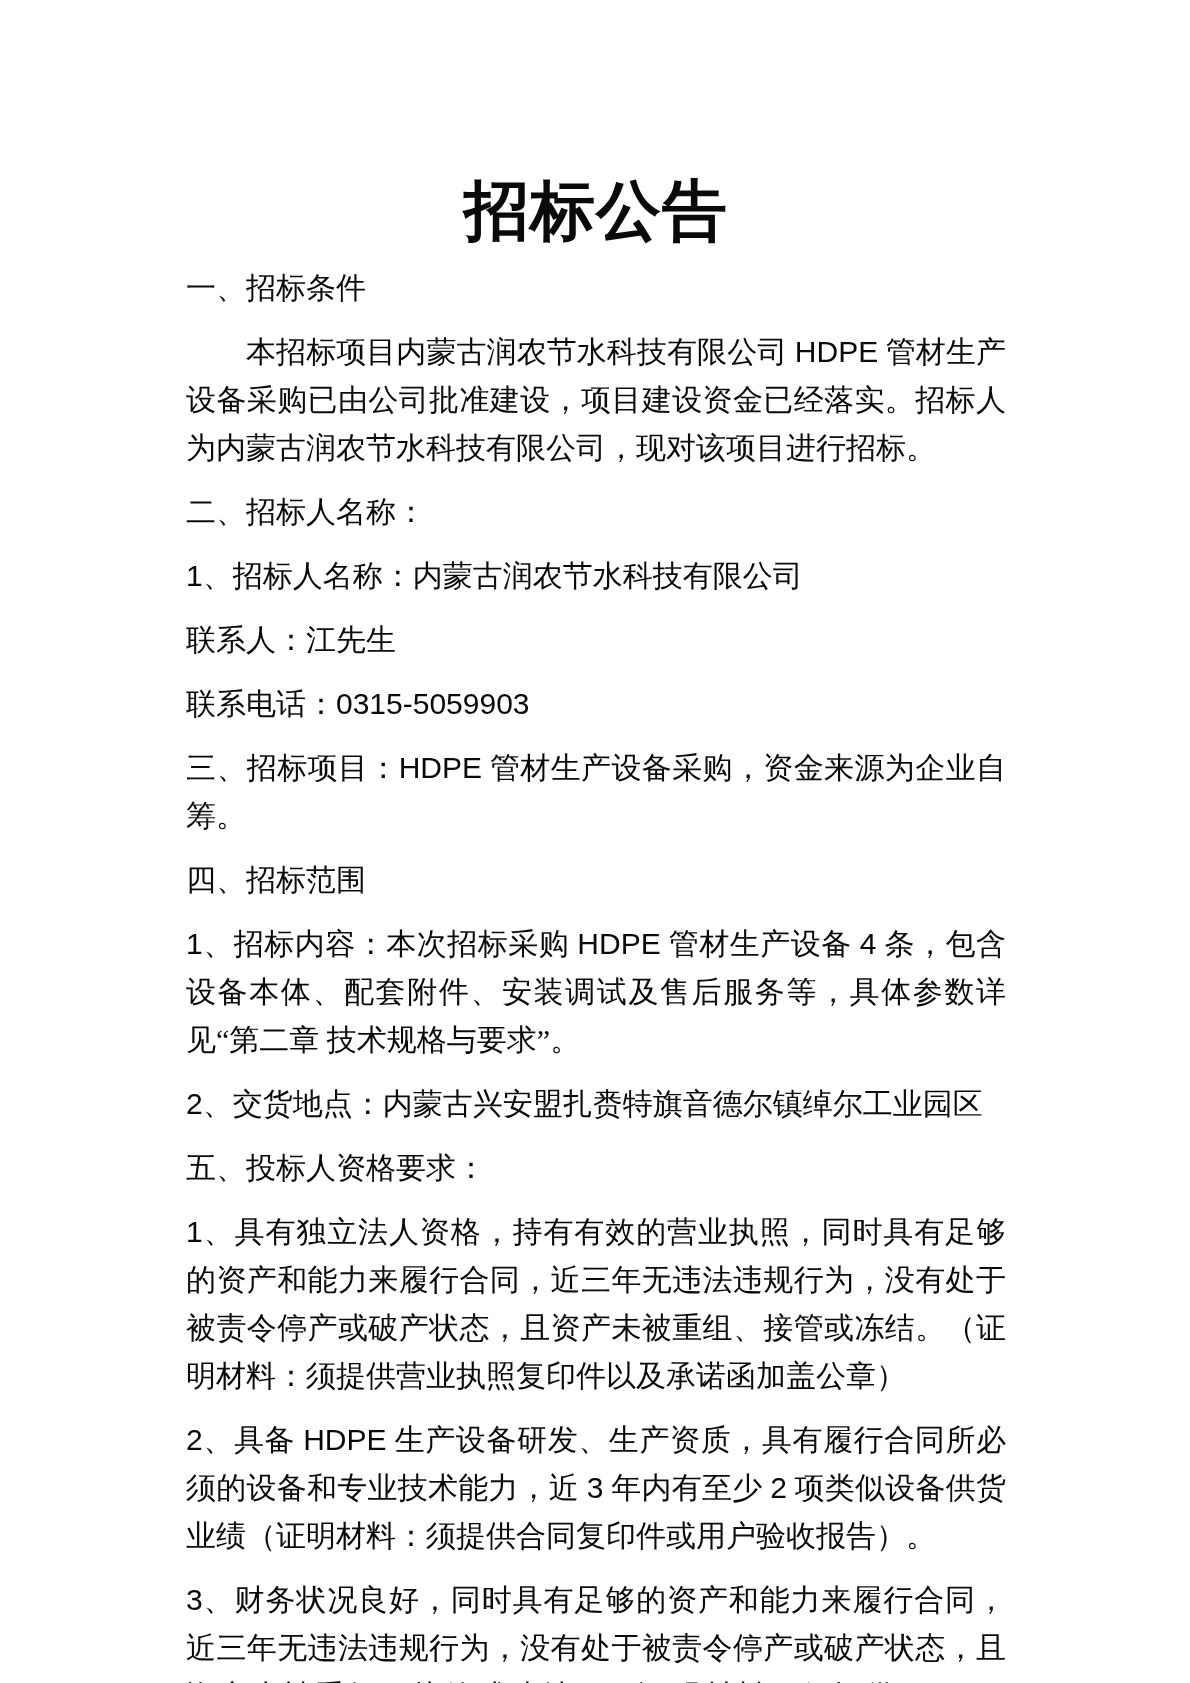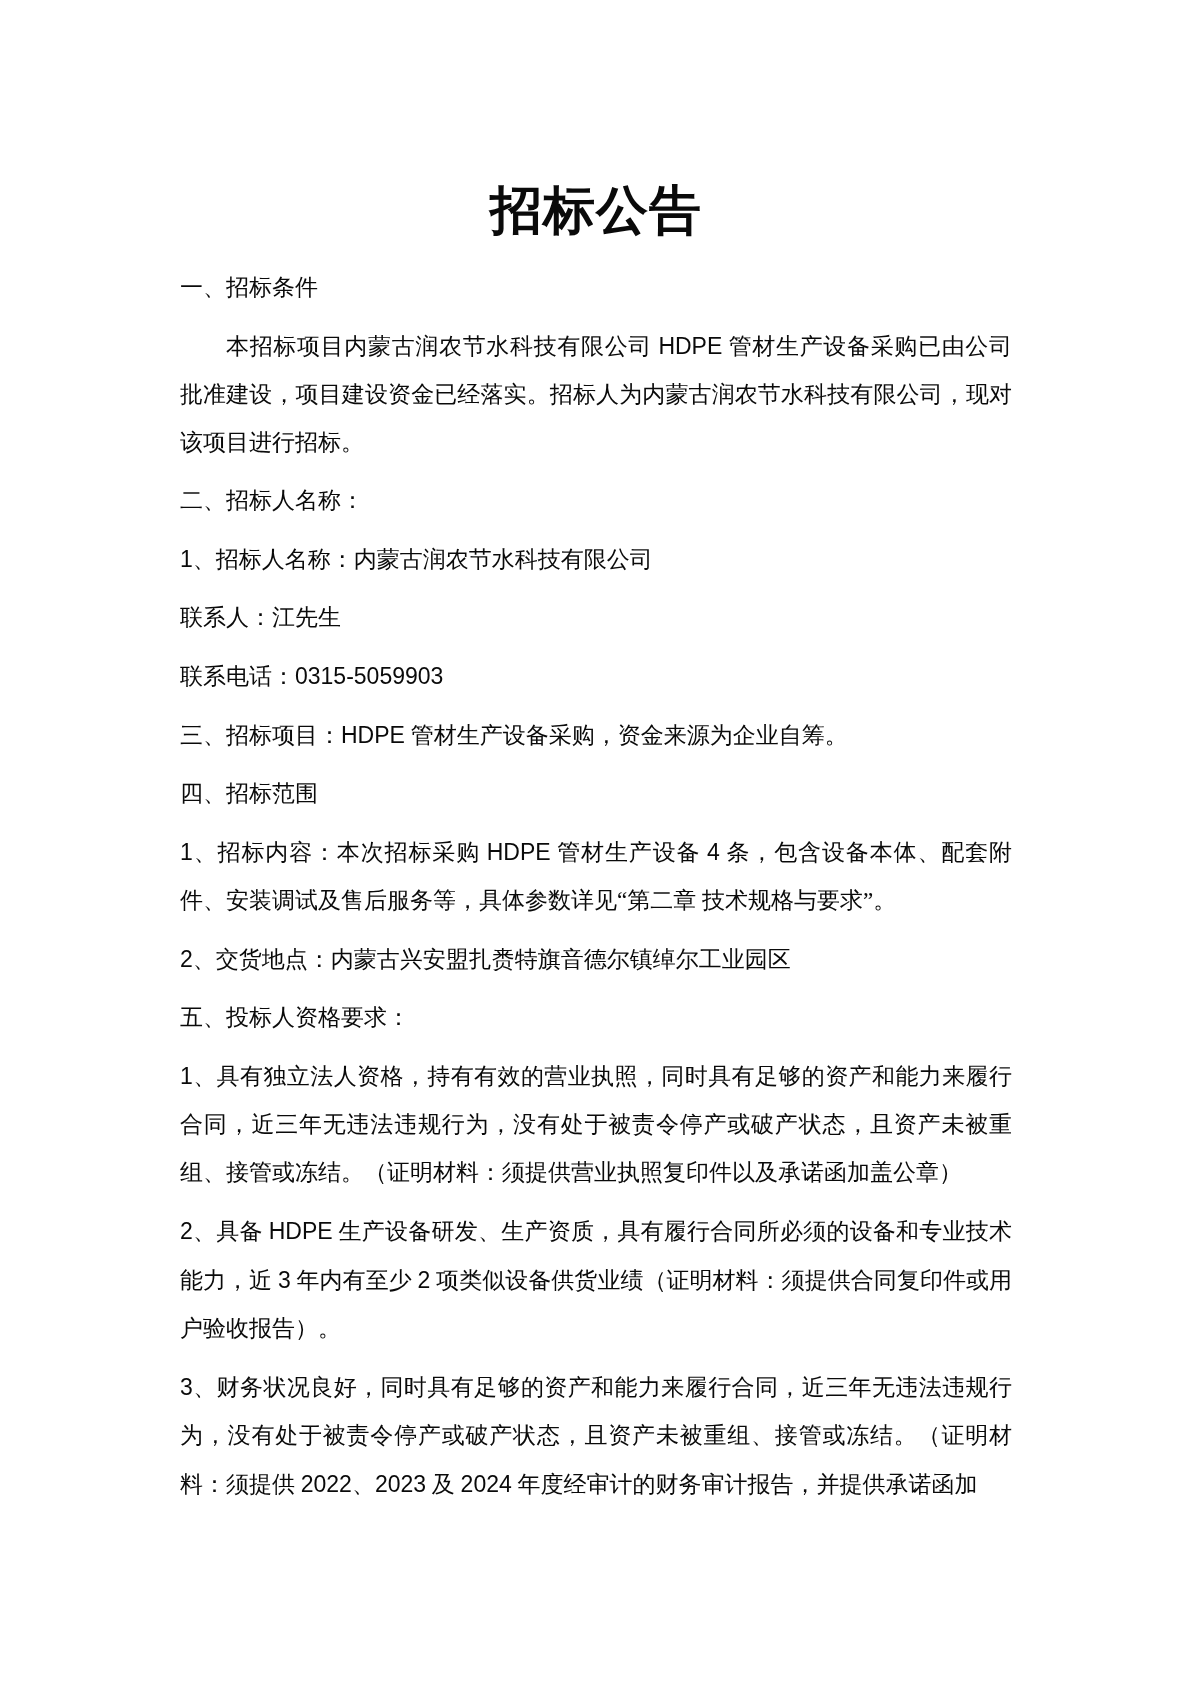--- a/index.html
+++ b/index.html
@@ -11,31 +11,31 @@
     background:#ffffff;
     box-sizing:border-box;
     padding:182px 168px 0 170px;
     font-family:"Liberation Serif","DejaVu Serif",serif;
     color:#0a0a0a;
     overflow:hidden;
   }
   .title{
     margin:0;
     text-align:center;
-    font-size:52px;
+    font-size:65px;
     line-height:58px;
     font-weight:bold;
     letter-spacing:1px;
   }
   .doc-body{
     margin-top:24px;
   }
   .para{
-    margin:10px;
-    font-size:23px;
+    margin:16px;
+    font-size:30px;
     line-height:48px;
     text-align:justify;
     text-align-last:left;
   }
   .para.indent{
     text-indent:2em;
   }
   .latin{
     font-family:"Liberation Sans","DejaVu Sans",sans-serif;
   }

